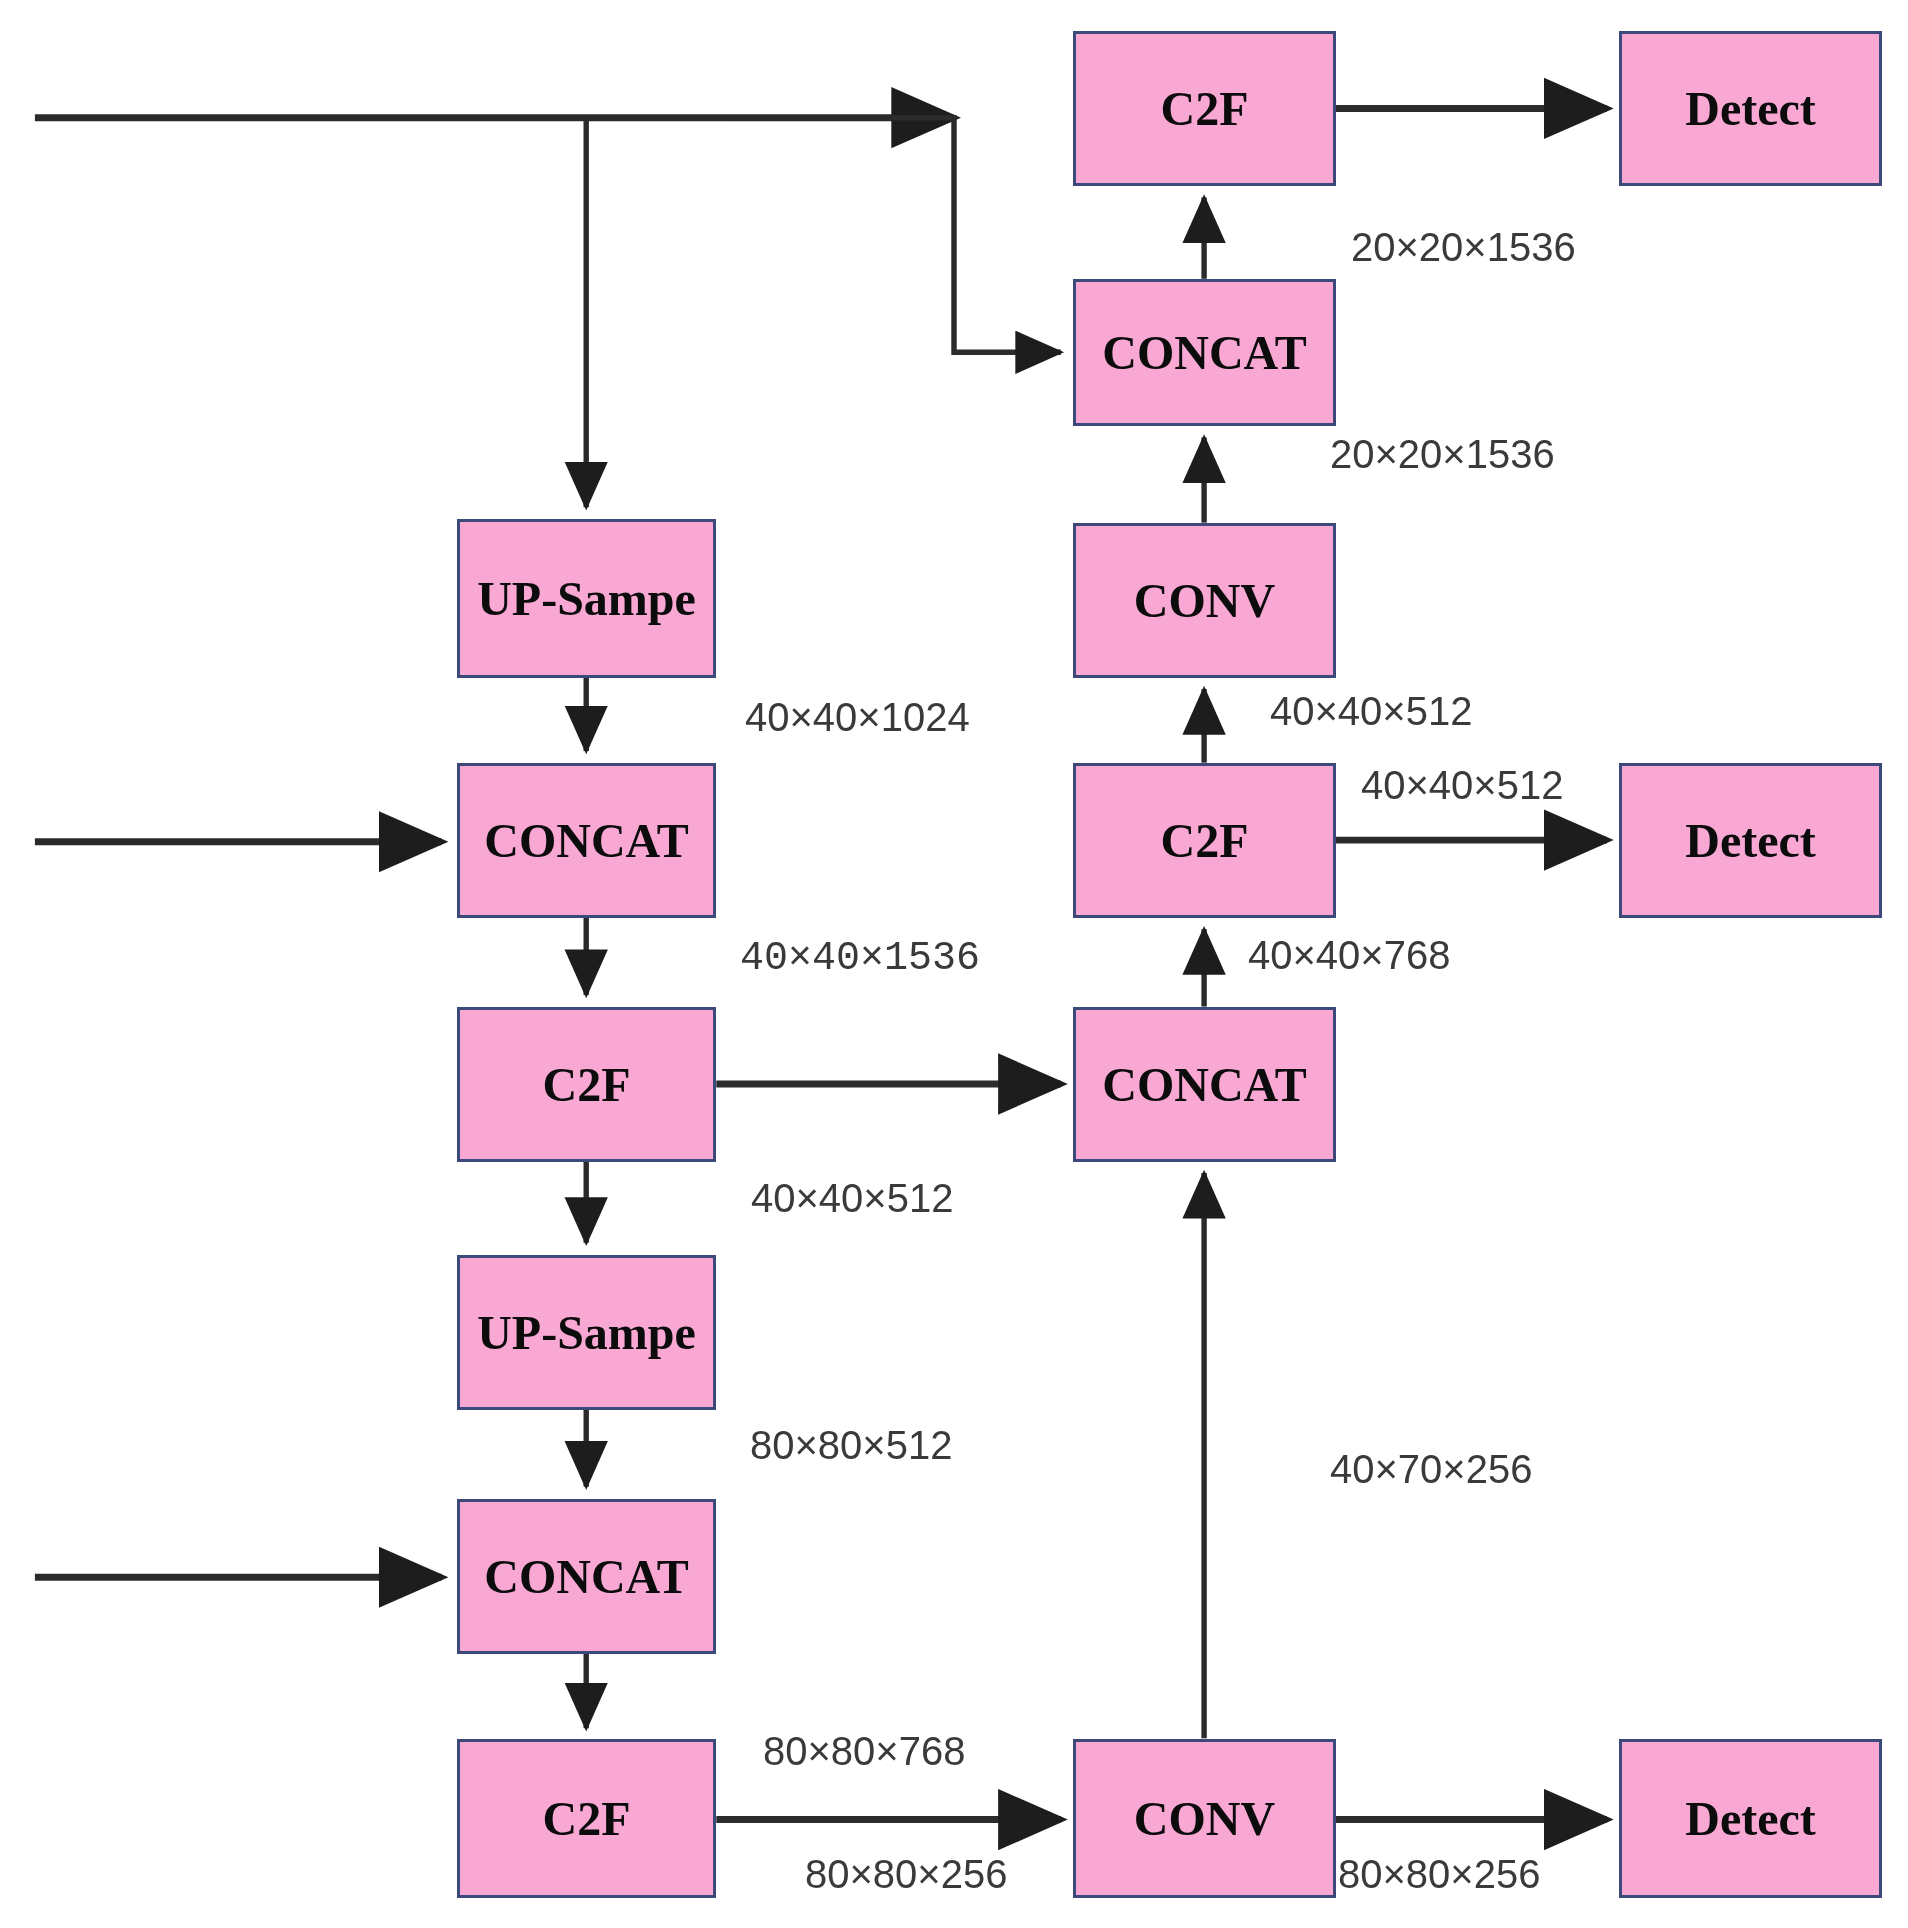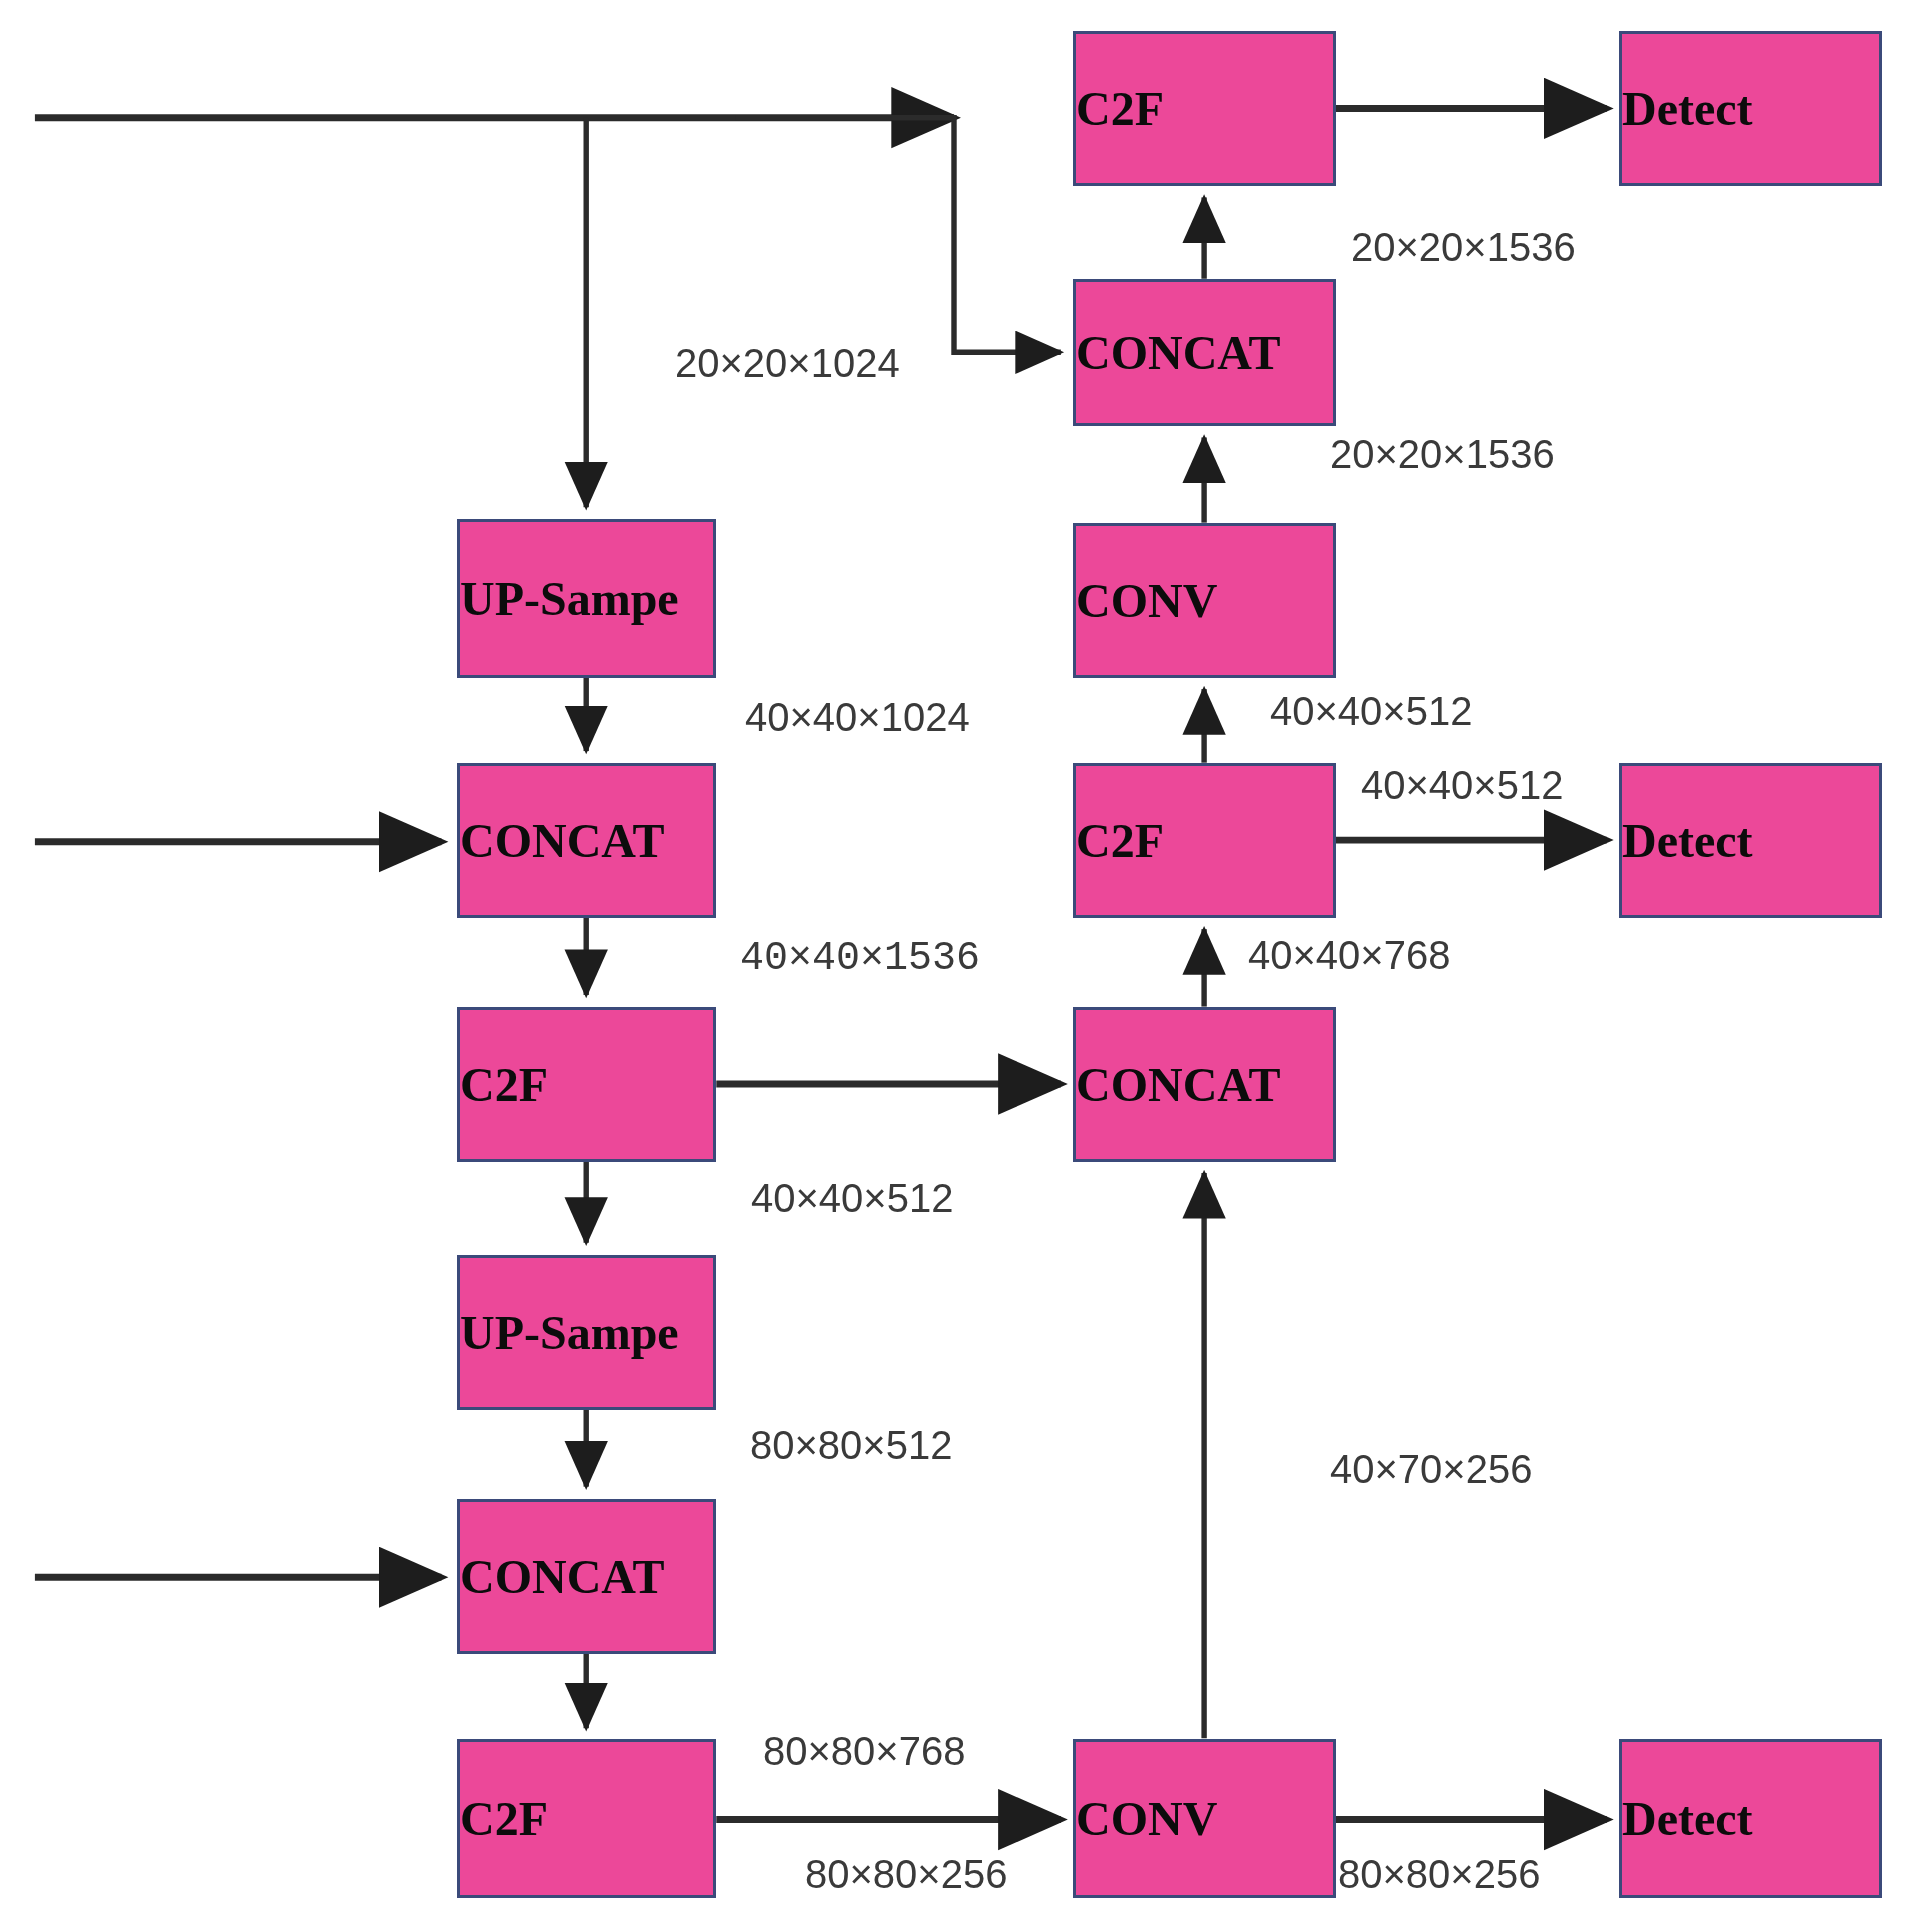--- a/index.html
+++ b/index.html
@@ -1,19 +1,19 @@
 <!DOCTYPE html>
 <html style="font-size:12.4px"><head>
 <meta charset="utf-8">
 <style>
   html,body{margin:0;padding:0;background:#ffffff;}
   #canvas{position:relative;width:1908px;height:1928px;background:#ffffff;
           font-family:"Liberation Serif", serif;overflow:hidden;}
-  .node{position:absolute;border:3.1px solid #3b4a7a;background:#ec4899;
-        display:flex;align-items:center;justify-content:flex-start;
+  .node{position:absolute;border:3.1px solid #3b4a7a;background:#f9a8d4;
+        display:flex;align-items:center;justify-content:center;
         font-weight:bold;color:#0c0c0c;box-sizing:border-box;}
   .node span{display:block;line-height:1;}
   .n-lbl-big{font-size:48px;}
   .edgelabel{position:absolute;font-family:"Liberation Sans", sans-serif;
              font-size:40px;color:#3a3a3a;white-space:nowrap;letter-spacing:0px;}
   svg.wires{position:absolute;left:0;top:0;width:1908px;height:1928px;
             pointer-events:none;}
 </style>
 </head>
 <body>
@@ -116,21 +116,20 @@
   </div>
 
   <div class="node" style="left:1619px;top:763px;width:263px;height:155px;">
     <span class="n-lbl-big">Detect</span>
   </div>
 
   <div class="node" style="left:1619px;top:1739px;width:263px;height:159px;">
     <span class="n-lbl-big">Detect</span>
   </div>
 
-  <div class="edgelabel" style="left:675px;top:341px;">20×20×1024</div>
 
   <div class="edgelabel" style="left:1351px;top:225px;">20×20×1536</div>
 
   <div class="edgelabel" style="left:1330px;top:432px;">20×20×1536</div>
 
   <div class="edgelabel" style="left:745px;top:695px;">40×40×1024</div>
 
   <div class="edgelabel" style="left:740px;top:936px;font-family:Liberation Mono, monospace;">40×40×1536</div>
 
   <div class="edgelabel" style="left:1270px;top:689px;">40×40×512</div>

